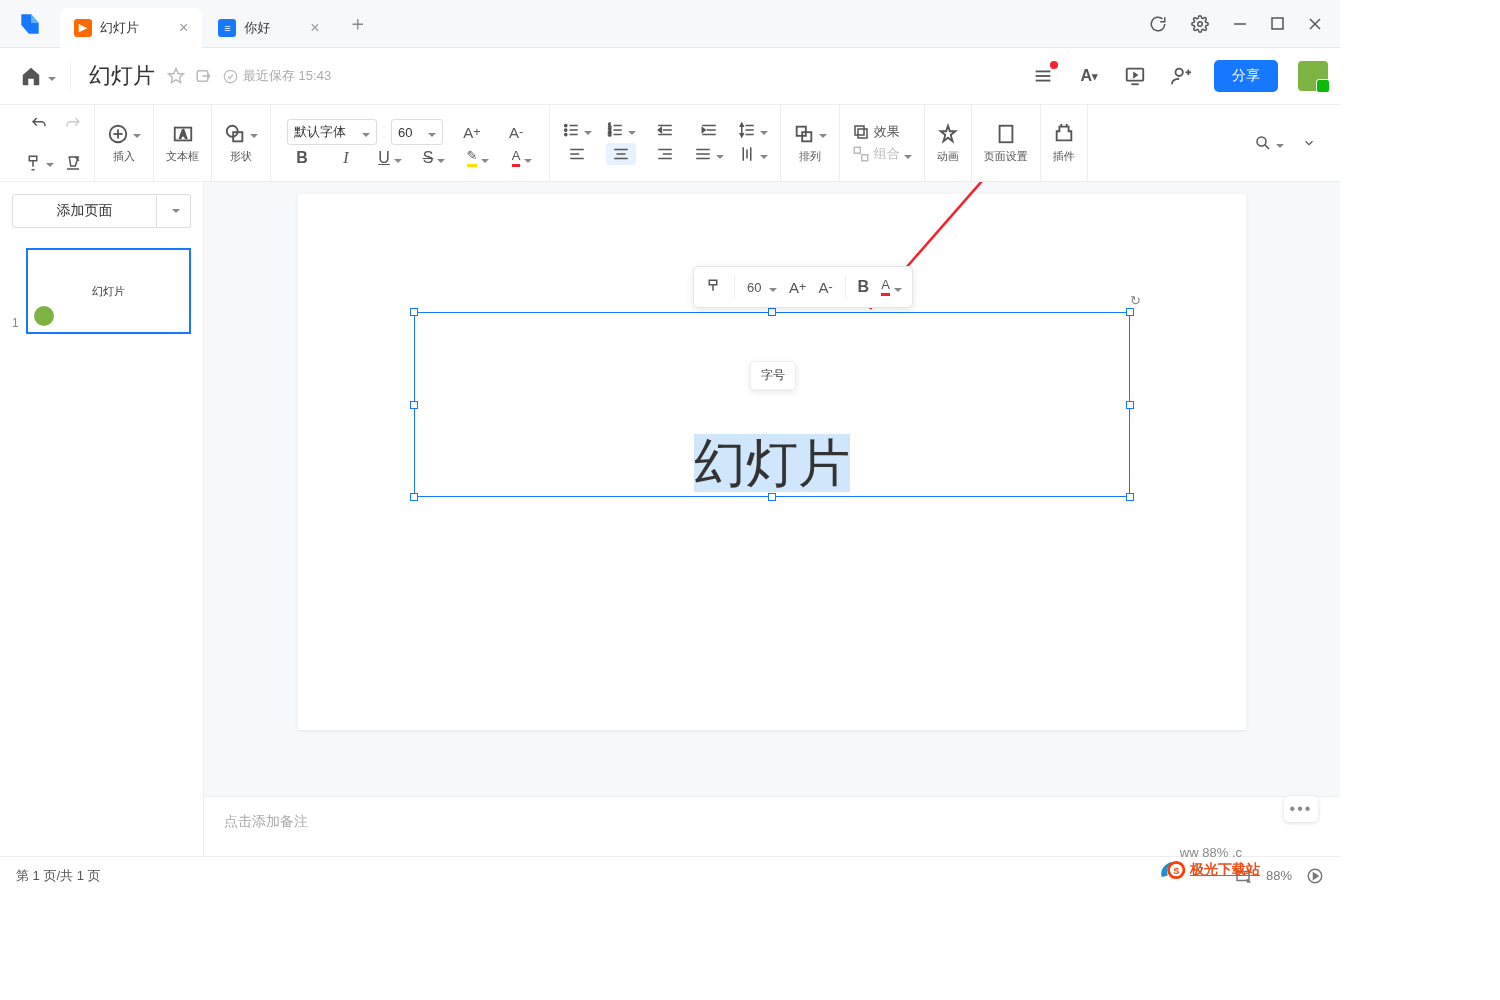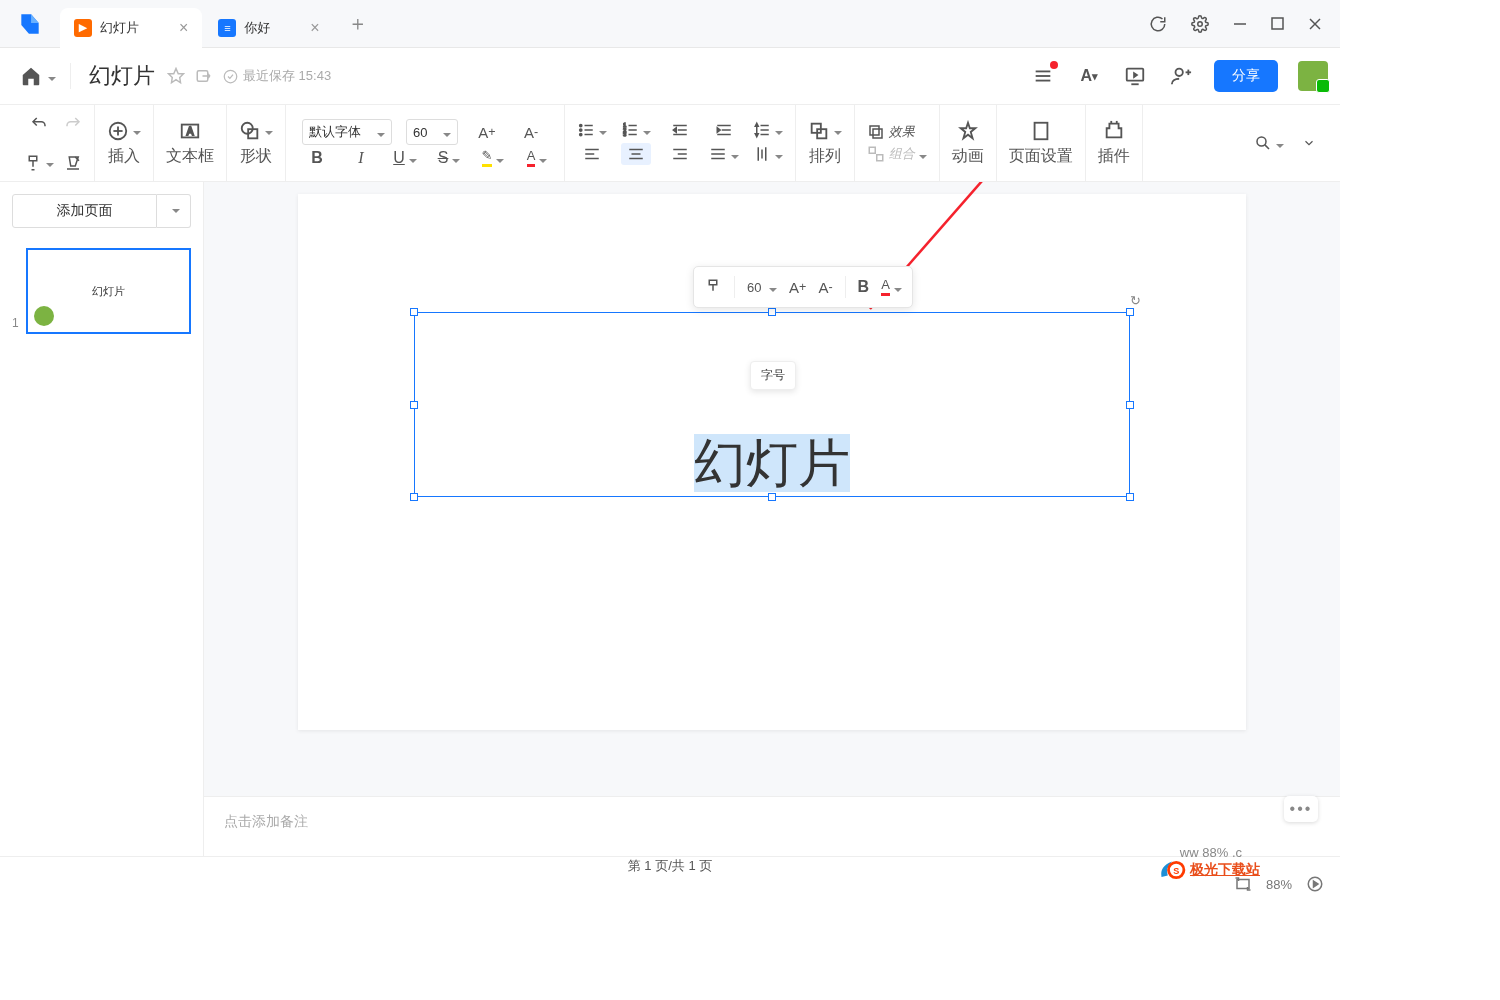--- a/index.html
+++ b/index.html
@@ -29,21 +29,21 @@
   .avatar { width:30px; height:30px; border-radius:4px; background:#7cb342; position:relative; }
   .avatar::after{content:""; position:absolute; bottom:-2px; right:-2px; width:12px; height:12px; background:#09bb07; border-radius:3px; border:1px solid #fff;}
   
   .toolbar { height: 78px; border-top:1px solid #eee; border-bottom:1px solid #eee; display:flex; align-items:stretch; padding: 0 12px; }
   .tgroup { display:flex; flex-direction:column; justify-content:center; align-items:center; padding: 0 12px; border-right:1px solid #eee; }
   .tgroup.twocol { display:grid; grid-template-rows: 1fr 1fr; grid-auto-flow:column; align-items:center; justify-items:center; gap: 2px 10px; }
   .tgroup.tworow { display:flex; flex-direction:column; justify-content:center; align-items:flex-start; gap:4px; padding: 6px 12px;}
   .tbtn { display:flex; align-items:center; color:#555; cursor:pointer; font-size:13px; white-space:nowrap; }
   .tbtn-big { display:flex; flex-direction:column; align-items:center; gap:4px; color:#555; cursor:pointer; }
   .tbtn-big .icon-row{ display:flex; align-items:center; }
-  .tbtn-big .label{ font-size:16px; }
+  .tbtn-big .label{ font-size:11px; }
   .font-sel { height:26px; border:1px solid #ddd; display:flex; align-items:center; padding:0 6px; border-radius:3px; font-size:13px; min-width:90px; justify-content:space-between; cursor:pointer;}
   .mini-row { display:flex; align-items:center; gap:14px; }
   .mini-row .tbtn { width: 30px; justify-content:center; }
   .underline-bar { border-bottom: 3px solid; padding-bottom: 1px; display:inline-block; line-height:14px;}
   .group-end { margin-left:auto; border-right:none; }
   
   .workspace { position:absolute; top:182px; left:0; right:0; bottom:38px; display:flex; background:#f7f8fa; }
   .sidebar { width:204px; background:#fff; border-right:1px solid #eee; padding:12px; overflow:auto;}
   .add-page { display:flex; }
   .add-page-btn { flex:1; height:34px; border:1px solid #ddd; display:flex; align-items:center; justify-content:center; cursor:pointer; font-size:14px; border-radius: 3px 0 0 3px; }
@@ -63,21 +63,21 @@
   .rotate-handle { position:absolute; top:-20px; right:-12px; color:#888; }
   .title-text { font-size:52px; text-align:center; line-height:1.1; position:absolute; width:100%; top:122px; }
   .title-text span { background:#cfe6fb; }
   .subtitle-box { position:absolute; left:116px; top:314px; width:716px; height:130px; border:1px dotted #ccc; text-align:center; padding-top:4px; font-size:24px; color:#333;}
   .float-toolbar { position:absolute; top:-47px; left:278px; background:#fff; border:1px solid #e5e5e5; border-radius:5px; box-shadow:0 2px 8px rgba(0,0,0,0.1); height:42px; display:flex; align-items:center; padding: 0 10px; gap:12px; }
   .ft-btn { display:flex; align-items:center; color:#555; cursor:pointer; }
   .ft-sep { width:1px; height:22px; background:#eee; }
   .tooltip { position:absolute; top:48px; left:335px; background:#fff; border:1px solid #eee; border-radius:4px; padding:5px 10px; font-size:12px; box-shadow:0 2px 6px rgba(0,0,0,0.1); }
   .notes { height:60px; border-top:1px solid #eee; background:#fff; padding: 16px 20px; color:#aaa; font-size:14px;}
   
-  .statusbar { position:absolute; bottom:0; left:0; right:0; height:38px; display:flex; align-items:center; padding: 0 16px; border-top:1px solid #eee; background:#fff;flex-direction:column; }
+  .statusbar { position:absolute; bottom:0; left:0; right:0; height:38px; display:flex; align-items:center; padding: 0 16px; border-top:1px solid #eee; background:#fff; }
   .sb-left { font-size:13px; color:#555; }
   .sb-right { margin-left:auto; display:flex; align-items:center; gap:14px; color:#777; }
   .overlay1 { position:absolute; bottom:34px; right:98px; color:#888; font-size:13px; }
   .more-btn { position:absolute; bottom:72px; right:22px; width:34px; height:26px; border-radius:5px; background:#fff; box-shadow:0 1px 4px rgba(0,0,0,0.15); display:flex; align-items:center; justify-content:center; color:#888; font-size:16px; letter-spacing:2px;}
   .watermark { position:absolute; bottom:10px; right:80px; display:flex; align-items:center; gap:4px; font-size:14px; color:#1d8fd6; font-weight:bold; pointer-events:none; }
   .watermark .wm-red { color:#e94e1b;text-decoration:underline; }
   svg { display:block; }
   .dd::after { content:""; display:inline-block; margin-left:4px; border-top:4px solid #888; border-left:4px solid transparent; border-right:4px solid transparent; }
 </style>
 </head>
@@ -385,21 +385,21 @@
           <svg width="22" height="22" viewBox="0 0 24 24" fill="none" stroke="#555" stroke-width="2">
             <rect x="4" y="4" width="10" height="10"></rect>
             <rect x="10" y="10" width="10" height="10"></rect>
           </svg>
           <span class="dd"></span>
         </div>
         <span class="label">排列</span>
       </div>
     </div>
 
-  <div class="tgroup tworow" style="align-items:flex-start;font-style:italic;">
+  <div class="tgroup tworow" style="align-items:flex-start;">
     <span class="tbtn"><svg width="18" height="18" viewBox="0 0 24 24" fill="none" stroke="#555" stroke-width="2">
           <rect x="4" y="4" width="12" height="12"></rect>
           <rect x="8" y="8" width="12" height="12"></rect>
         </svg>&nbsp;<span>效果</span></span>
     <span class="tbtn" style="color:#bbb"><svg width="18" height="18" viewBox="0 0 24 24" fill="none" stroke="#bbb" stroke-width="2">
           <rect x="3" y="3" width="8" height="8"></rect>
           <rect x="13" y="13" width="8" height="8"></rect>
         </svg>&nbsp;<span>组合</span><span class="dd"></span></span>
   </div>
 

